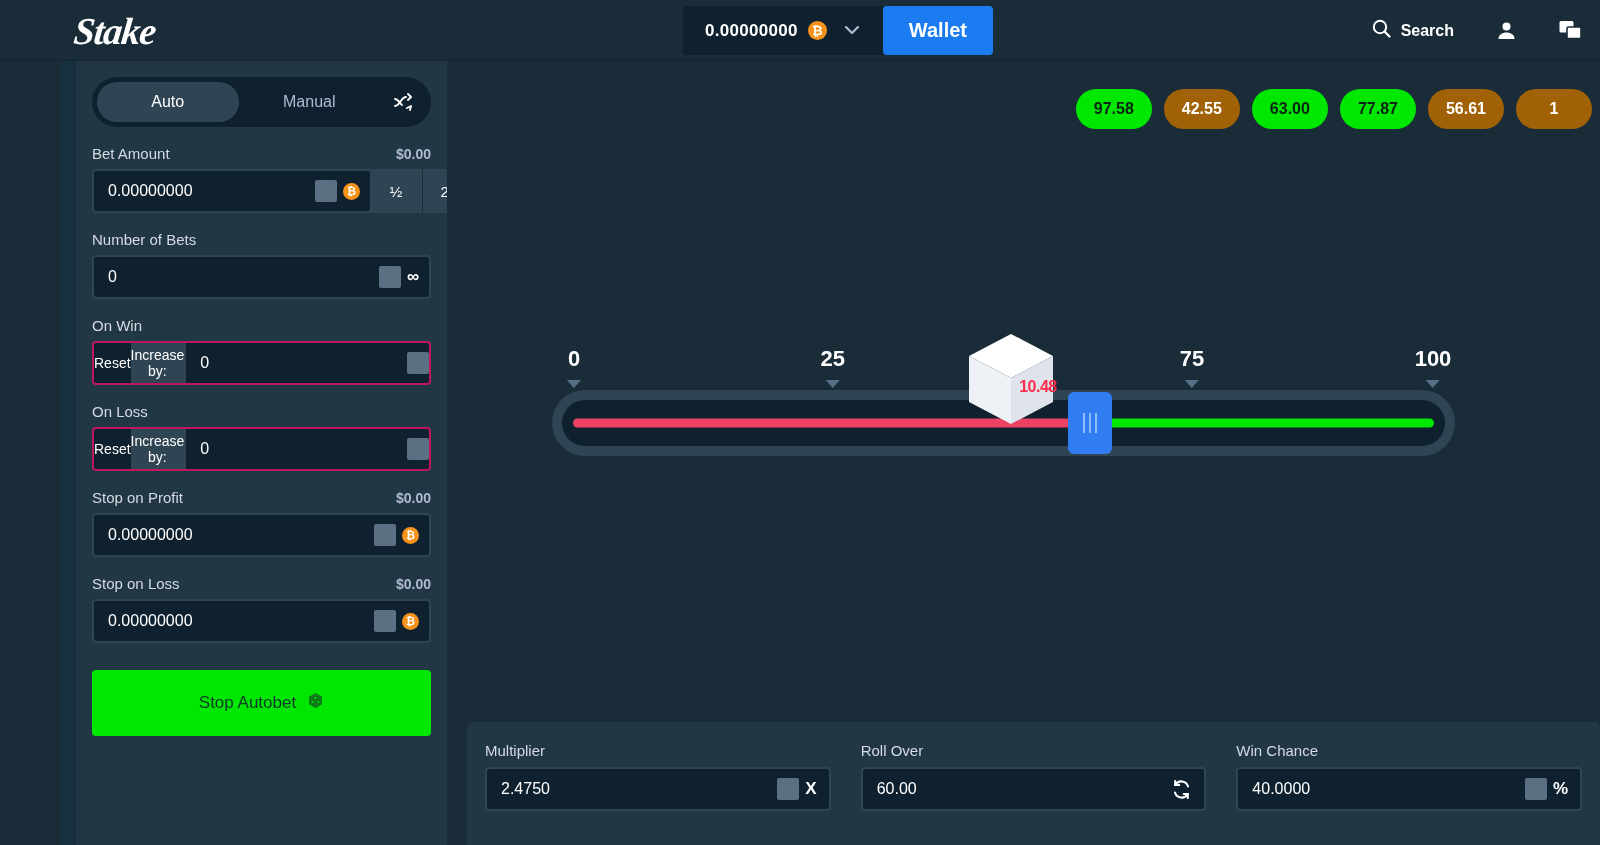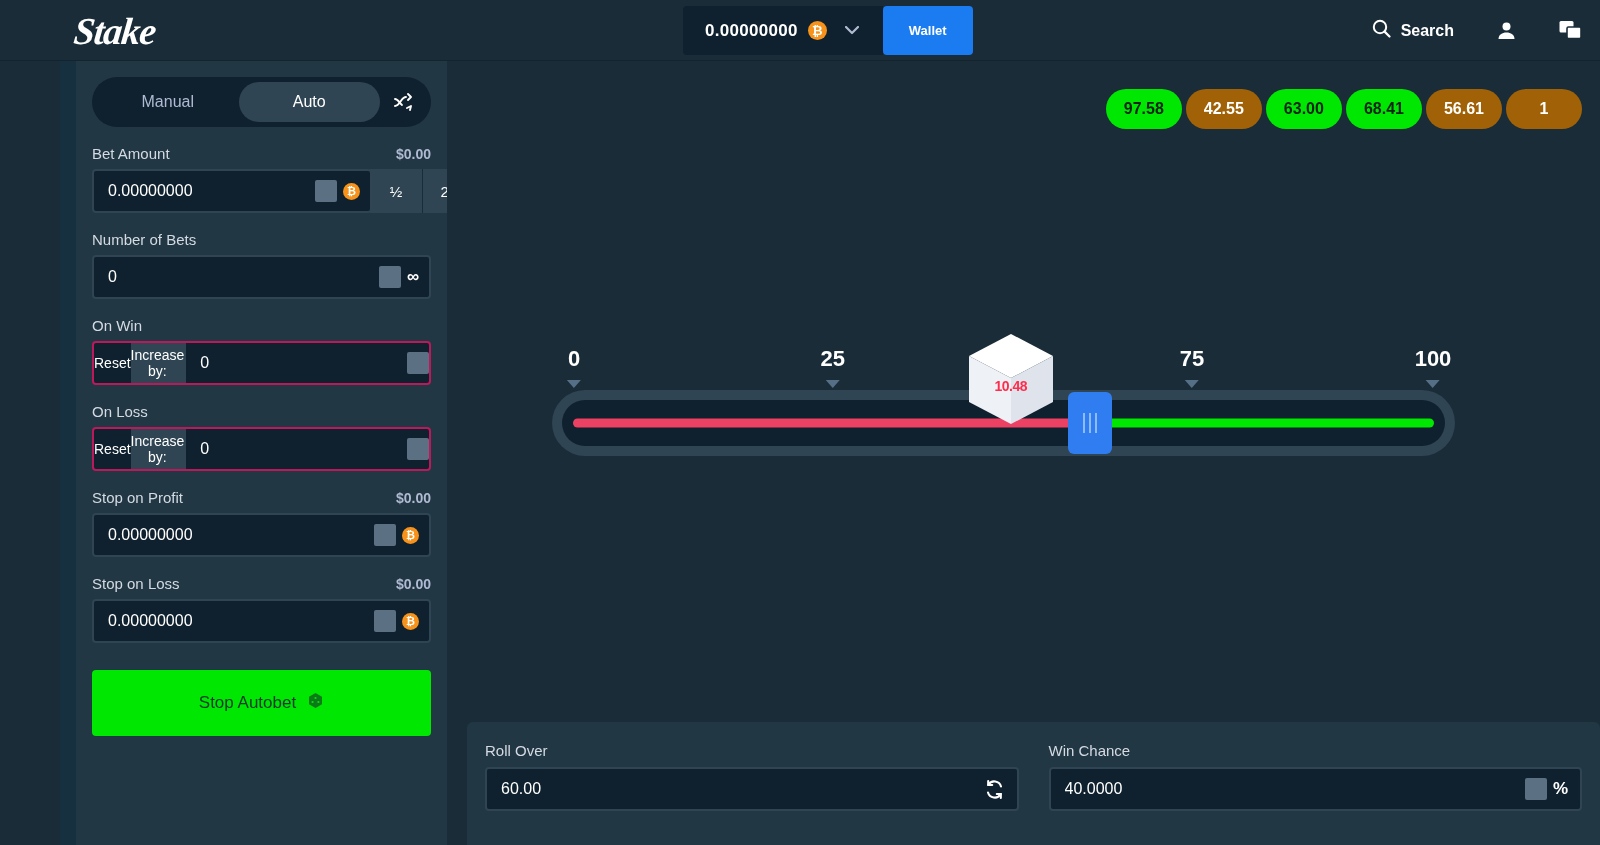--- a/index.html
+++ b/index.html
@@ -46,21 +46,21 @@
     display: flex; align-items: center; justify-content: center;
     color: #fff; font-size: 13px; font-weight: bold; line-height: 1;
   }
   .coin.sm { width: 17px; height: 17px; }
   .coin.sm::after { font-size: 11px; }
   #balance-caret {
     width: 30px; display: flex; align-items: center; justify-content: center;
     color: #b1bad3; font-size: 13px;
   }
   #wallet-btn {
-    background: #1a7cf0; color: #fff; font-weight: bold; font-size: 13px;
+    background: #1a7cf0; color: #fff; font-weight: bold; font-size: 20px;
     border: none; border-radius: 4px; padding: 0 26px; cursor: pointer;
     display: flex; align-items: center; justify-content: center;
   }
   #header-right {
     position: absolute; right: 18px; top: 0; height: 61px;
     display: flex; align-items: center; gap: 42px; text-align: center;
   }
   #search-btn { display: flex; align-items: center; gap: 10px; cursor: pointer; }
   #search-btn span { color: #fff; font-size: 16px; font-weight: bold; }
   .hicon { color: #fff; display: flex; align-items: center; cursor: pointer; }
@@ -157,22 +157,22 @@
     font-family: inherit;
   }
 
   
   #game {
     position: absolute; left: 447px; top: 61px; width: 1153px; height: 784px;
     background: #1a2c38;
   }
 
   #history {
-    position: absolute; right: 18px; top: 28px;
-    display: flex; gap: 4px;
+    position: absolute; right: 8px; top: 28px;
+    display: flex; gap: 12px;
   }
   .pill {
     height: 40px; min-width: 76px; border-radius: 999px;
     display: flex; align-items: center; justify-content: center;
     font-size: 16px; font-weight: bold; padding: 0 18px;
     flex: none;
   }
   .pill.win { background: #00e701; color: #0b2313; }
   .pill.loss { background: #a16207; color: #fff; }
 
@@ -212,22 +212,22 @@
     display: flex; align-items: center; justify-content: center; gap: 4px;
   }
   #handle i { display: block; width: 2px; height: 20px; background: #8ebbfb; }
 
   #dice {
     position: absolute; left: 0; top: 0;
     width: 92px; height: 100px; transform: translate(-50%, 0);
   }
   #dice-label {
     position: absolute; left: 0; top: 46px; width: 92px;
-    text-align: center; color: #ff2d4b;
-    font-size: 14px; font-weight: bold; letter-spacing: -.5px;
+    text-align: right; color: #ff2d4b;
+    font-size: 16px; font-weight: bold; letter-spacing: -.5px;
   }
 
   
   #stats {
     position: absolute; left: 467px; top: 722px; width: 1133px; height: 123px;
     background: #213743; border-radius: 6px 6px 0 0;
     display: flex; padding: 20px 18px 0 18px; gap: 30px;
   }
   .stat { flex: 1; }
   .stat-label { color: #d5dae3; font-size: 15px; margin-bottom: 8px; }
@@ -285,22 +285,22 @@
           <rect x="0.5" y="1" width="14" height="11.5" rx="1.5" fill="#fff"></rect>
           <rect x="8" y="7" width="14" height="11.5" rx="1.5" fill="#fff" stroke="#1a2c38" stroke-width="1.6"></rect>
         </svg>
     </span>
   </div>
 </div>
 
 <div id="sidebar">
 
   <div id="mode-toggle">
+    <button class="mode-btn active">Auto</button>
     <button class="mode-btn">Manual</button>
-    <button class="mode-btn active">Auto</button>
     <div id="mode-extra">
       <svg width="22" height="22" viewBox="0 0 22 22" fill="none" stroke="#fff" stroke-width="1.9" stroke-linecap="round" stroke-linejoin="round">
         <path d="M3 15c5 0 6-9 11-9"></path>
           <path d="M16 3l3 3-3 3"></path>
           <path d="M3 8c3 0 4.5 4 7 6"></path>
           <path d="M15 17l4-2-1 4"></path>
       </svg>
     </div>
   </div>
 
@@ -405,21 +405,21 @@
     </span>
   </button>
 </div>
 
 <div id="game">
 
   <div id="history">
       <div class="pill win">97.58</div>
       <div class="pill loss">42.55</div>
       <div class="pill win">63.00</div>
-      <div class="pill win">68.41</div>
+      <div class="pill win">77.87</div>
       <div class="pill loss">56.61</div>
       <div class="pill loss">1</div>
     </div>
 
   <div id="slider-area">
     <div id="ticks">
         <div class="tick" style="left: 22px;">0</div>
         <div class="tick" style="left: 236.75px; margin-left: 44px;">25</div>
         <div class="tick" style="left: 640px;">75</div>
         <div class="tick" style="left: 881px;">100</div>
@@ -442,20 +442,30 @@
         <polygon points="46,2 88,24 46,46 4,24" fill="#ffffff"></polygon>
         <polygon points="4,24 46,46 46,92 4,70" fill="#eef1f5"></polygon>
         <polygon points="88,24 46,46 46,92 88,70" fill="#dfe4ec"></polygon>
       </svg>
       <div id="dice-label" style="color: rgb(255, 45, 75);">10.48</div>
     </div>
   </div>
 </div>
 
 <div id="stats">
+  <div class="stat">
+    <div class="stat-label">Multiplier</div>
+    <div class="stat-input">
+      <input value="2.4750" style="">
+      <span class="adorn">
+        <span class="ghost-sq"></span>
+        <span class="adorn-text">X</span>
+      </span>
+    </div>
+  </div>
 
   <div class="stat">
     <div class="stat-label">Roll Over</div>
     <div class="stat-input">
       <input value="60.00" style="">
       <span style="display:flex;align-items:center">
         <svg width="21" height="21" viewBox="0 0 21 21" fill="none" stroke="#fff" stroke-width="2.1" stroke-linecap="round">
           <path d="M17 7.5A7 7 0 0 0 4.4 5.6"></path>
             <path d="M4 13.5A7 7 0 0 0 16.6 15.4"></path>
           <path d="M4.2 2v4h4"></path>

